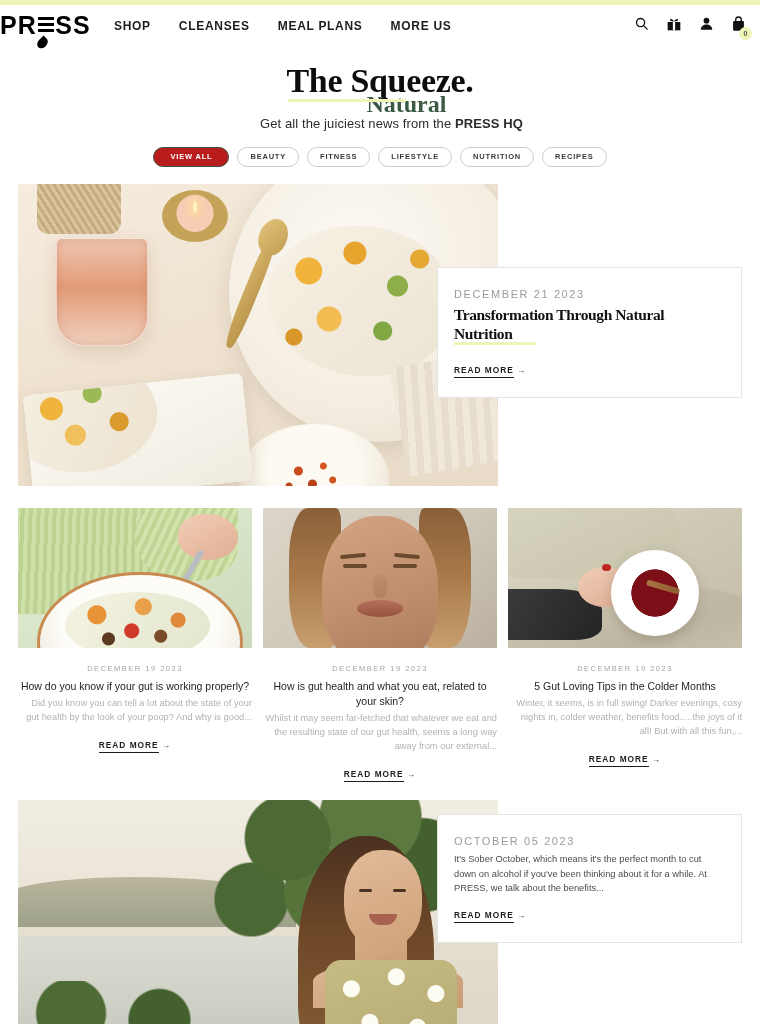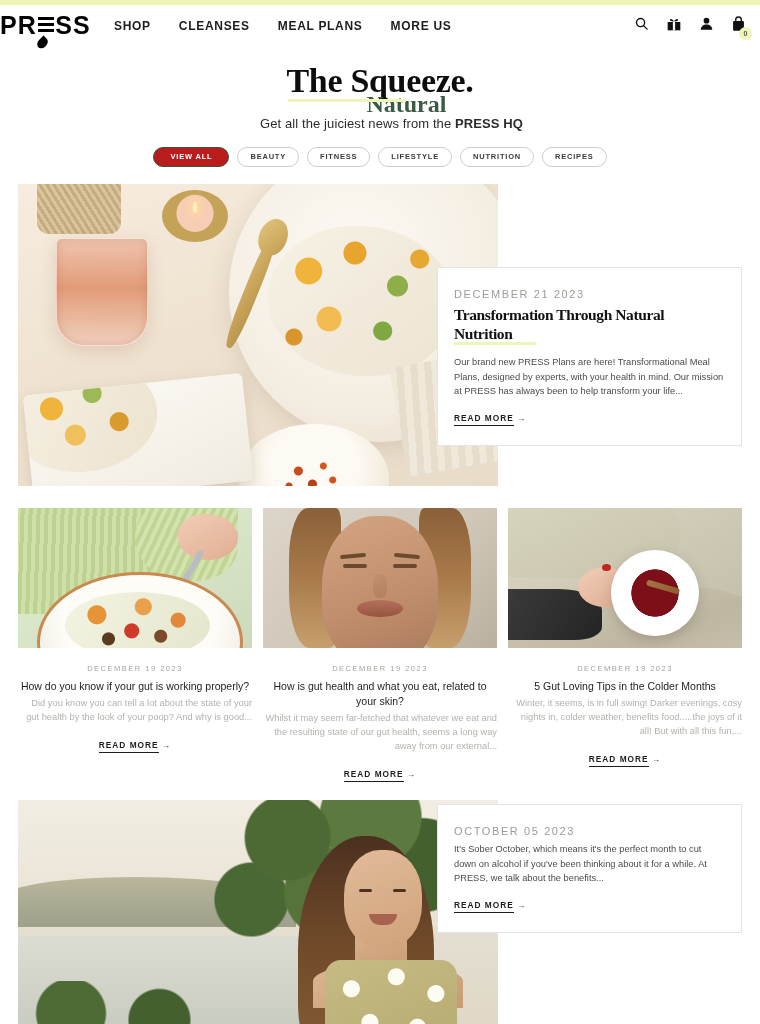--- a/index.html
+++ b/index.html
@@ -655,21 +655,20 @@
       <div class="sm-cloth"></div>
       <div class="sm-glass"></div>
       <div class="sm-bowl2"></div>
       <div class="sm-pack"></div>
     </div>
   </div>
 
   <div class="feature-card">
     <div class="f-date">DECEMBER 21 2023</div>
     <div class="f-title">Transformation Through Natural Nutrition</div>
-    <div class="f-excerpt">Our brand new PRESS Plans are here! Transformational Meal Plans, designed by experts, with your health in mind.  Our mission at PRESS has always been to help transform your life...</div>
     <div class="f-readmore">
       <span class="u">READ MORE</span>
       <span>→</span>
     </div>
   </div>
 </div>
 
 <div class="grid3">
 
   <div class="card3">
@@ -754,21 +753,21 @@
         <div class="sw-face">
           <div class="sw-eye l"></div>
           <div class="sw-eye r"></div>
           <div class="sw-smile"></div>
         </div>
         <div class="sw-dress"></div>
       </div>
     </div>
   </div>
 
-  <div class="feature-card" style="top:4px;">
+  <div class="feature-card" style="top:14px;">
     <div class="f-date">OCTOBER 05 2023</div>
     <div class="f-excerpt">It's Sober October, which means it's the perfect month to cut down on alcohol if you've been thinking about it for a while.  At PRESS, we talk about the benefits...</div>
     <div class="f-readmore">
       <span class="u">READ MORE</span>
       <span>→</span>
     </div>
   </div>
 </div>
 
 </body></html>

